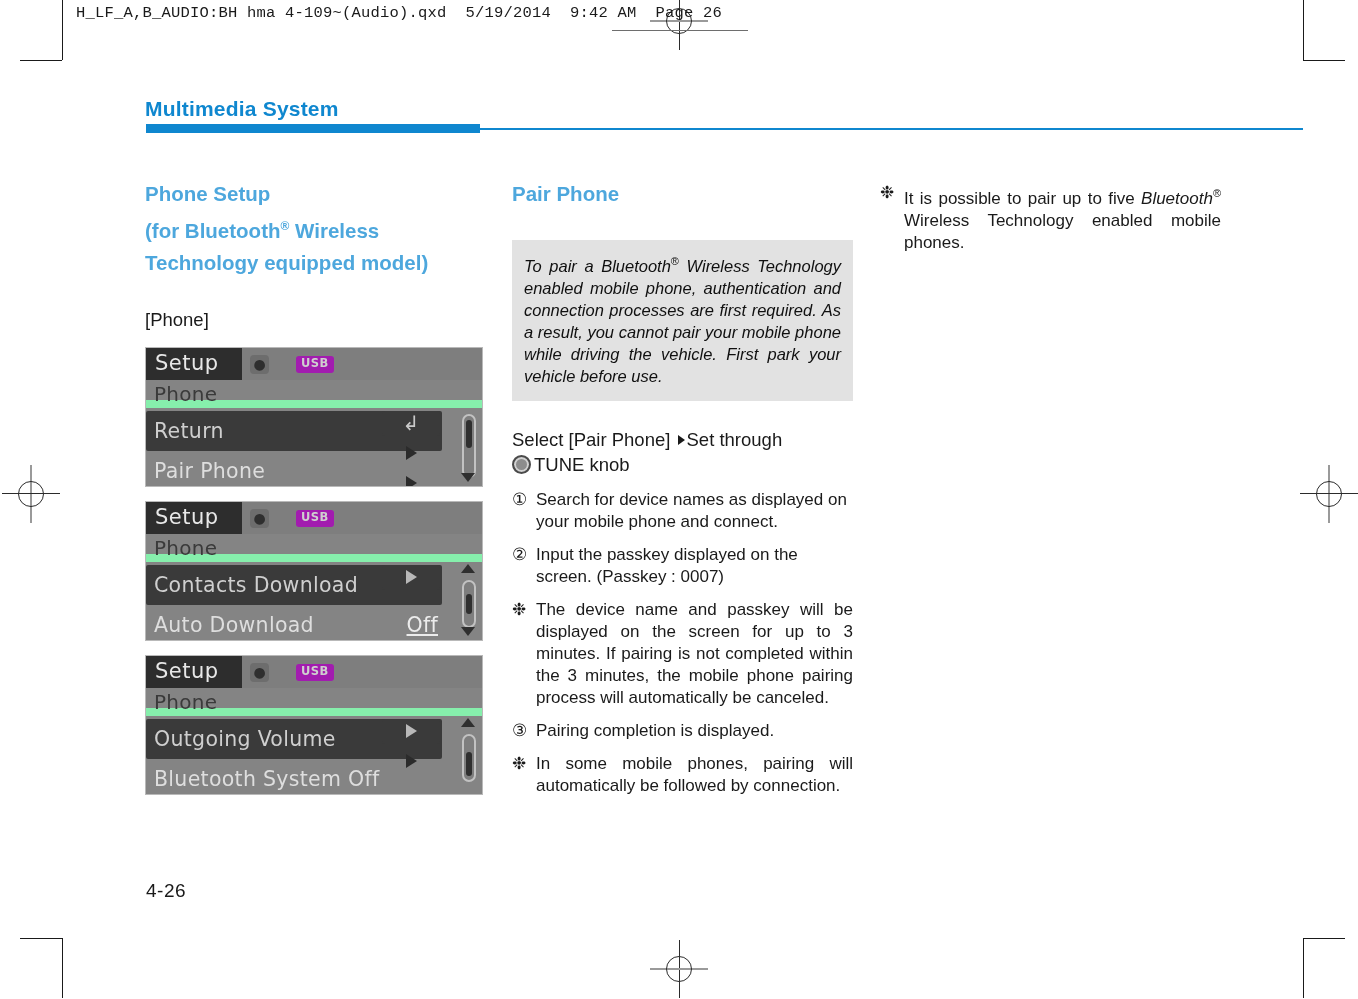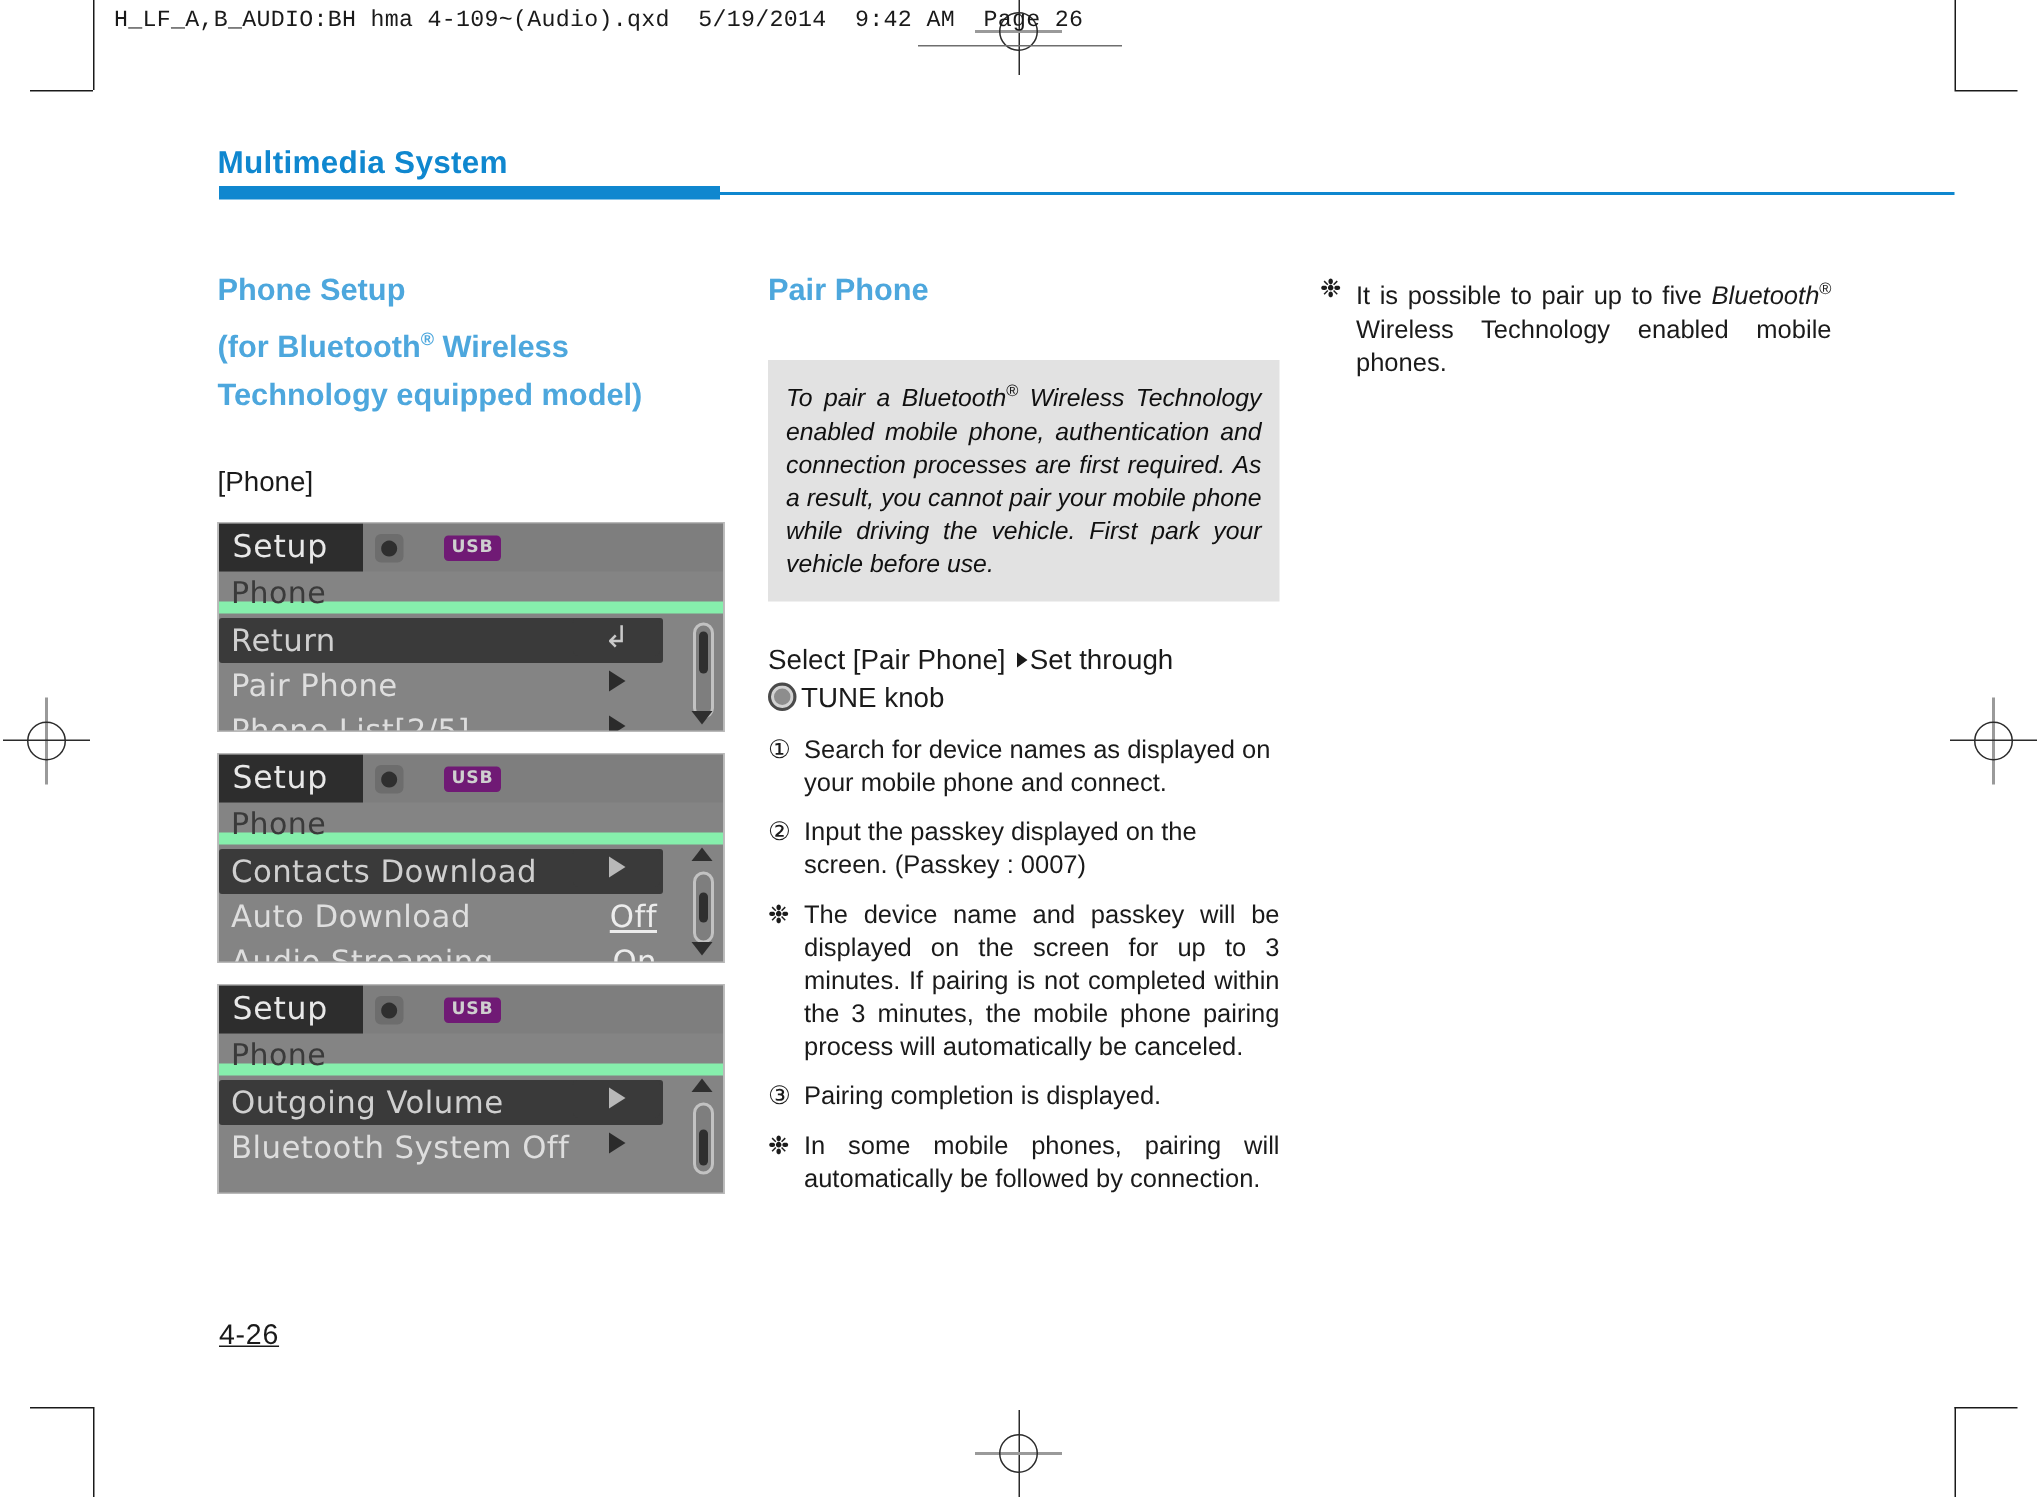--- a/index.html
+++ b/index.html
@@ -119,33 +119,33 @@
   }
   .bt-icon {
     position: absolute; left: 104px; top: 7px;
     width: 19px; height: 19px; border-radius: 4px;
     background: #6d6d6d; color: #2f2f2f;
     font-size: 14px; line-height: 19px; text-align: center;
     font-weight: bold;
   }
   .usb-icon {
     position: absolute; left: 150px; top: 8px;
-    background: #701a75; color: #cfcfcf;
+    background: #a21caf; color: #cfcfcf;
     font-size: 11.5px; font-weight: bold; letter-spacing: .5px;
     padding: 1px 5px 2px; border-radius: 3px; line-height: 1.2;
   }
   .lcd-sub {
     height: 28px; color: #3a3a3a; font-size: 20px;
     line-height: 28px; padding-left: 8px;
     border-bottom: 8px solid #86efac;
     letter-spacing: .3px;
   }
   .lcd-rows { position: relative; padding: 3px 0 0 0; }
   .lcd-row {
-    position: relative; height: 30px;
+    position: relative; height: 40px;
     display: flex; align-items: center;
     padding-left: 8px; padding-right: 40px;
     color: #dedede; font-size: 20.5px; letter-spacing: .3px;
   }
   .lcd-row .lbl { flex: 1; white-space: nowrap; }
   .lcd-row .val { color: #ececec; font-size: 20.5px; padding-right: 4px; text-decoration: underline; }
   .lcd-row.sel {
     background: #3a3a3a; color: #d8d8d8;
     margin-right: 40px; padding-right: 0;
     border-radius: 2px;
@@ -230,21 +230,21 @@
     font-size: 17px; line-height: 22px;
   }
   .note-item .txt { flex: 1; text-align: left; }
   .note-item.just .txt { text-align: justify; }
   .note-item .ital { font-style: italic; }
   .note-item .sup { font-size: 11px; vertical-align: super; }
 
   
   .folio {
     position: absolute; left: 146px; top: 880px;
-    font-size: 19px; color: #1a1a1a; letter-spacing: .5px; text-decoration: underline;
+    font-size: 19px; color: #1a1a1a; letter-spacing: .5px;
   }
 </style>
 </head>
 <body>
 
 <div class="trim trim-v" style="left:62px;top:0;height:60px;"></div>
 <div class="trim trim-h" style="left:20px;top:60px;width:42px;"></div>
 <div class="trim trim-v" style="left:1303px;top:0;height:60px;"></div>
 <div class="trim trim-h" style="left:1303px;top:60px;width:42px;"></div>
 <div class="trim trim-v" style="left:62px;top:938px;height:60px;"></div>

